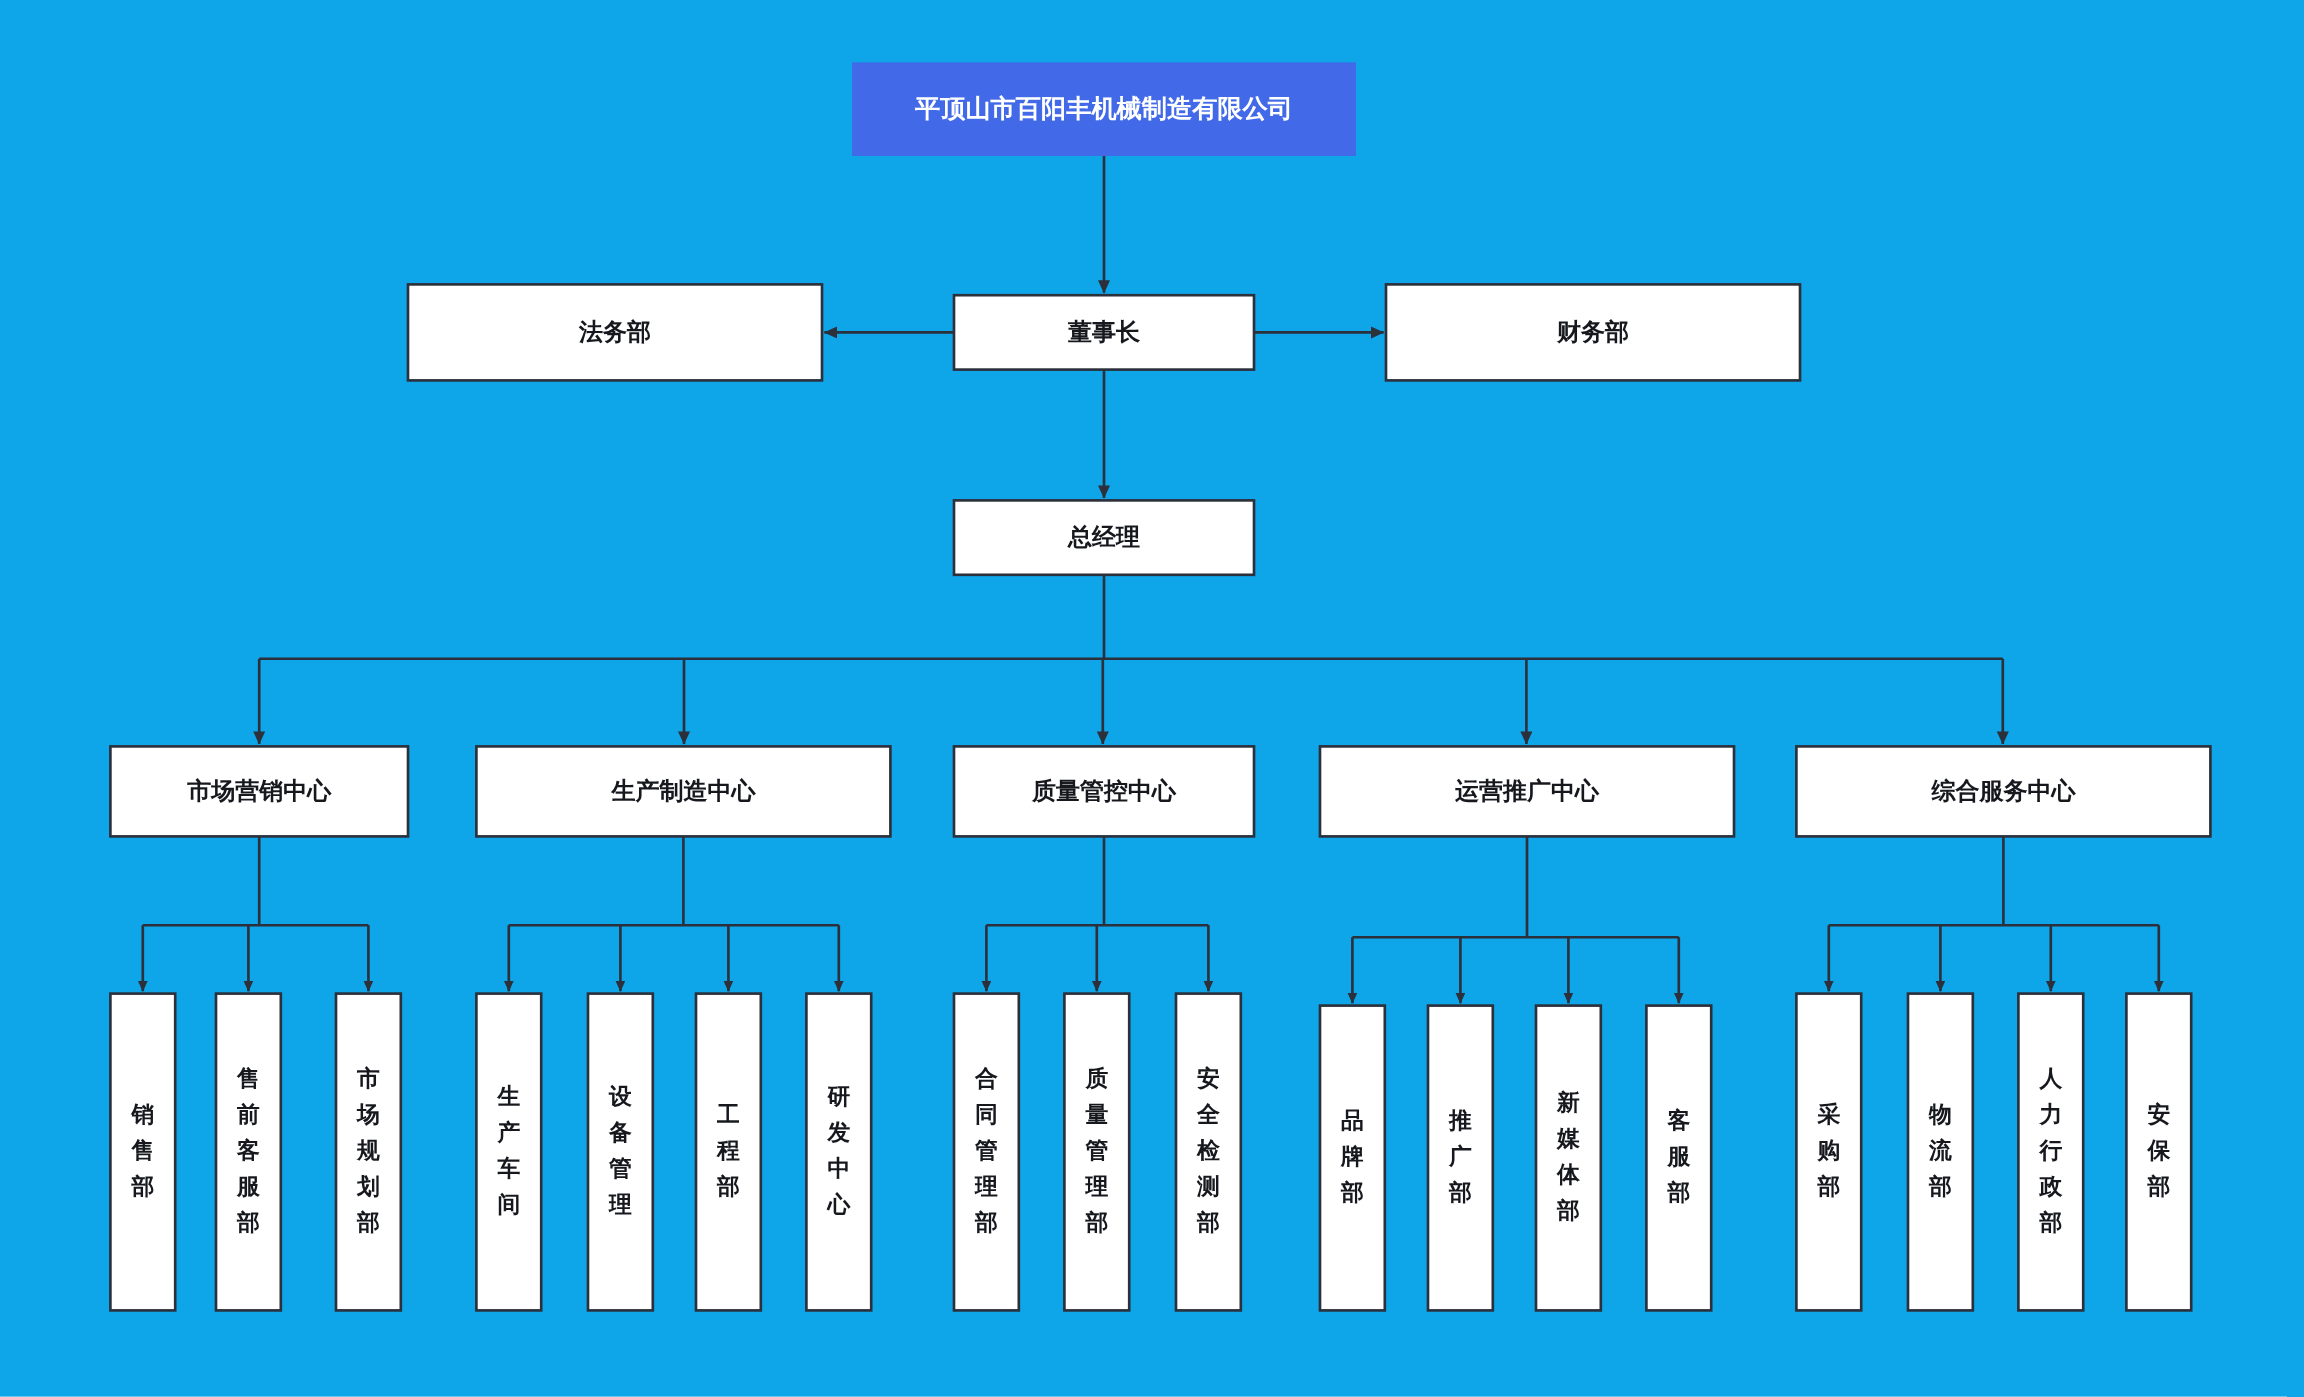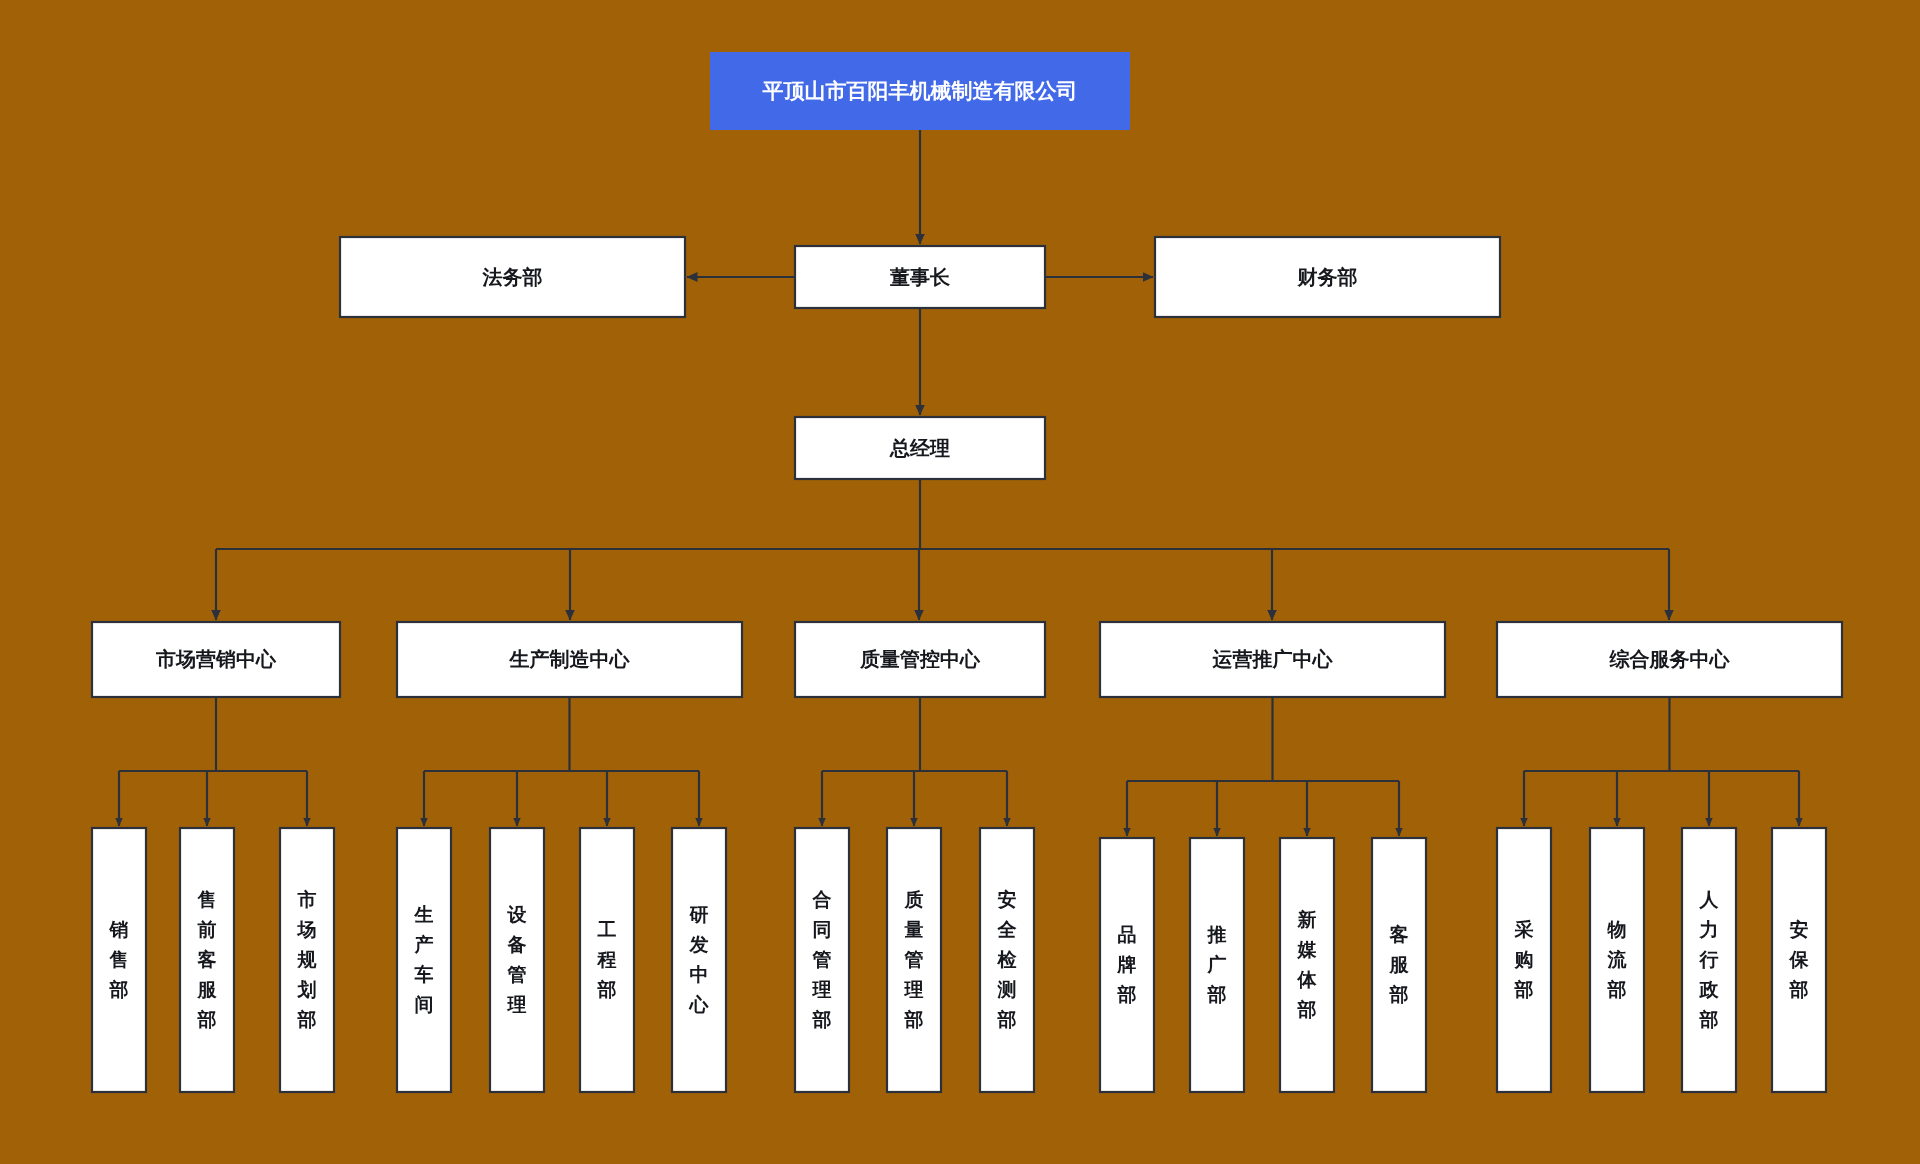--- a/index.html
+++ b/index.html
@@ -11,21 +11,21 @@
   body {
     width: 1920px;
     height: 1164px;
     overflow: hidden;
     font-family: "DejaVu Sans", "Liberation Sans", sans-serif;
   }
   #chart-root {
     position: relative;
     width: 1920px;
     height: 1164px;
-    background: #a16207;
+    background: #0ea5e9;
   }
   svg#org-svg {
     position: absolute;
     top: 0;
     left: 0;
     width: 1920px;
     height: 1164px;
     display: block;
   }
   .node-box {

